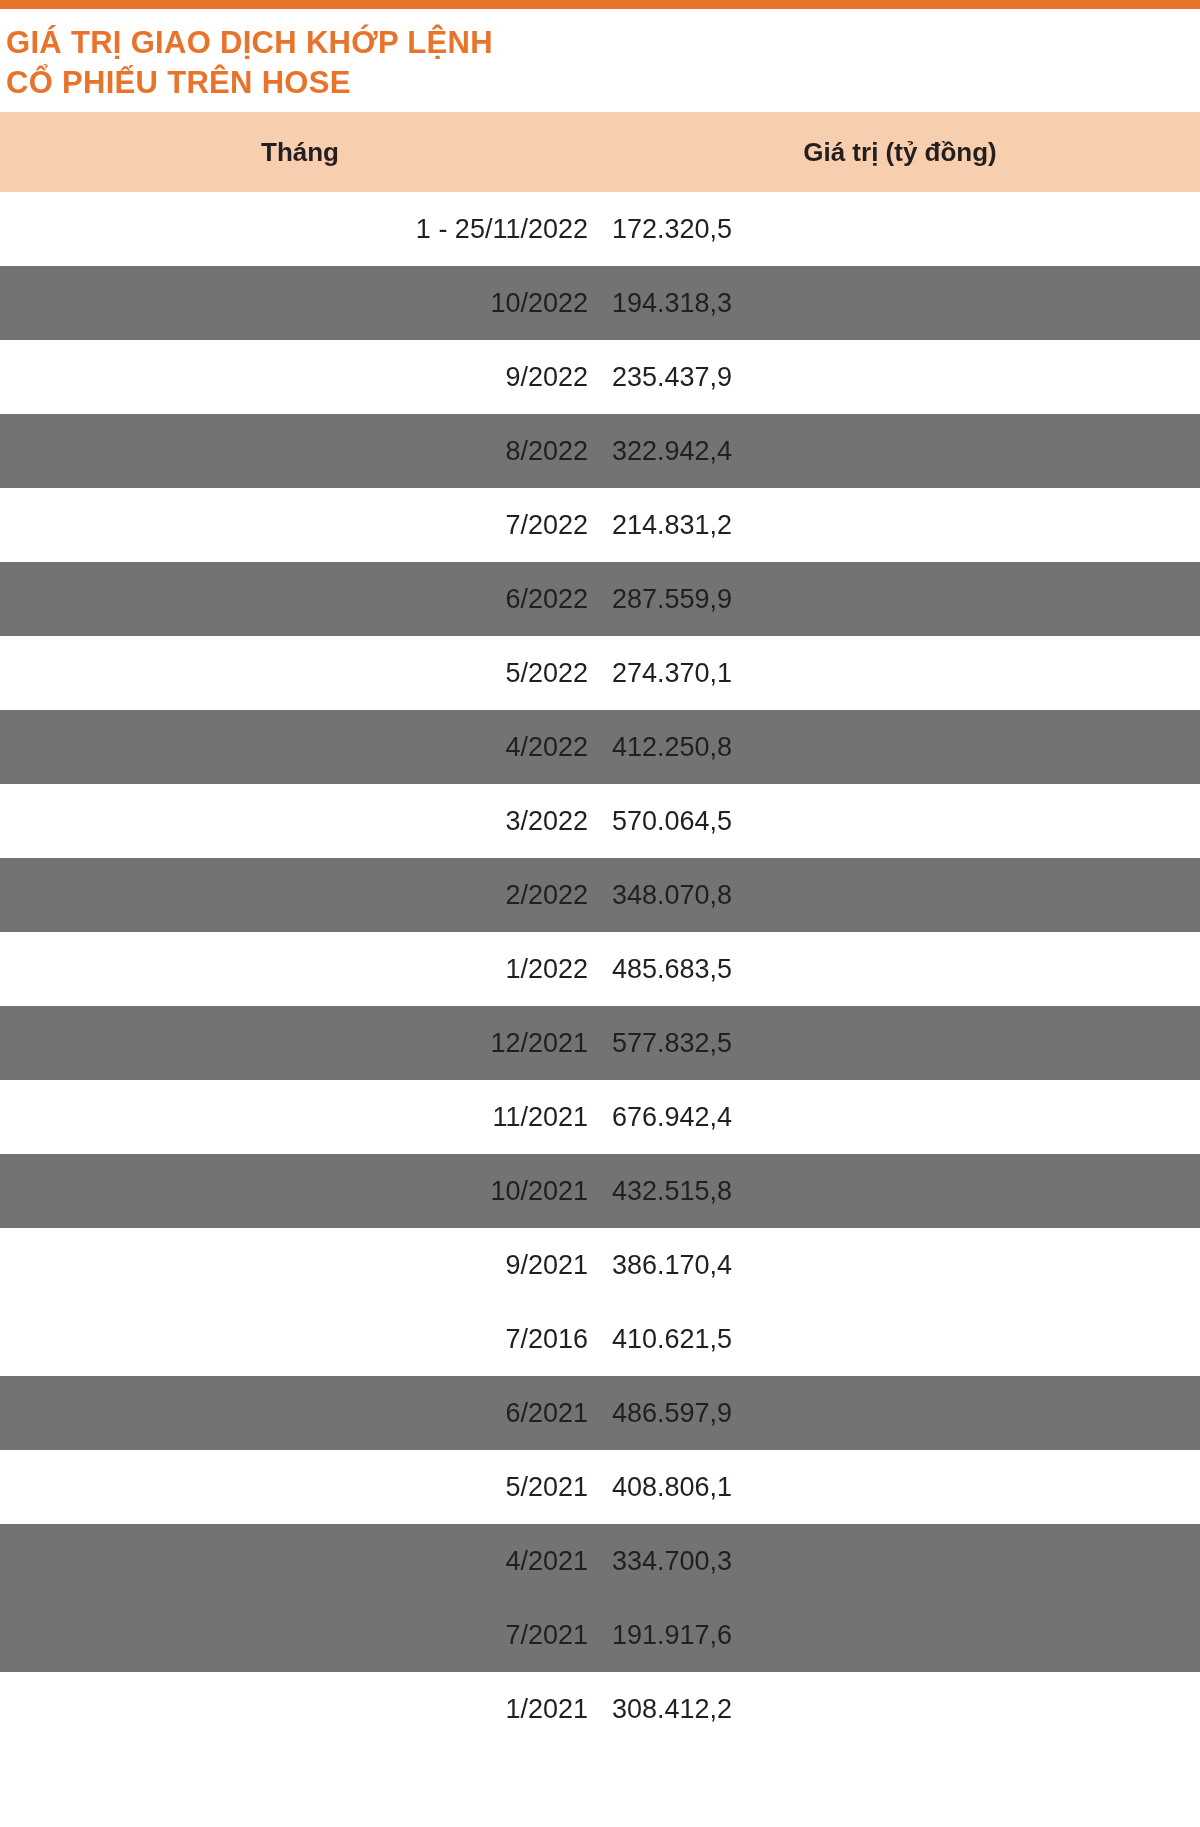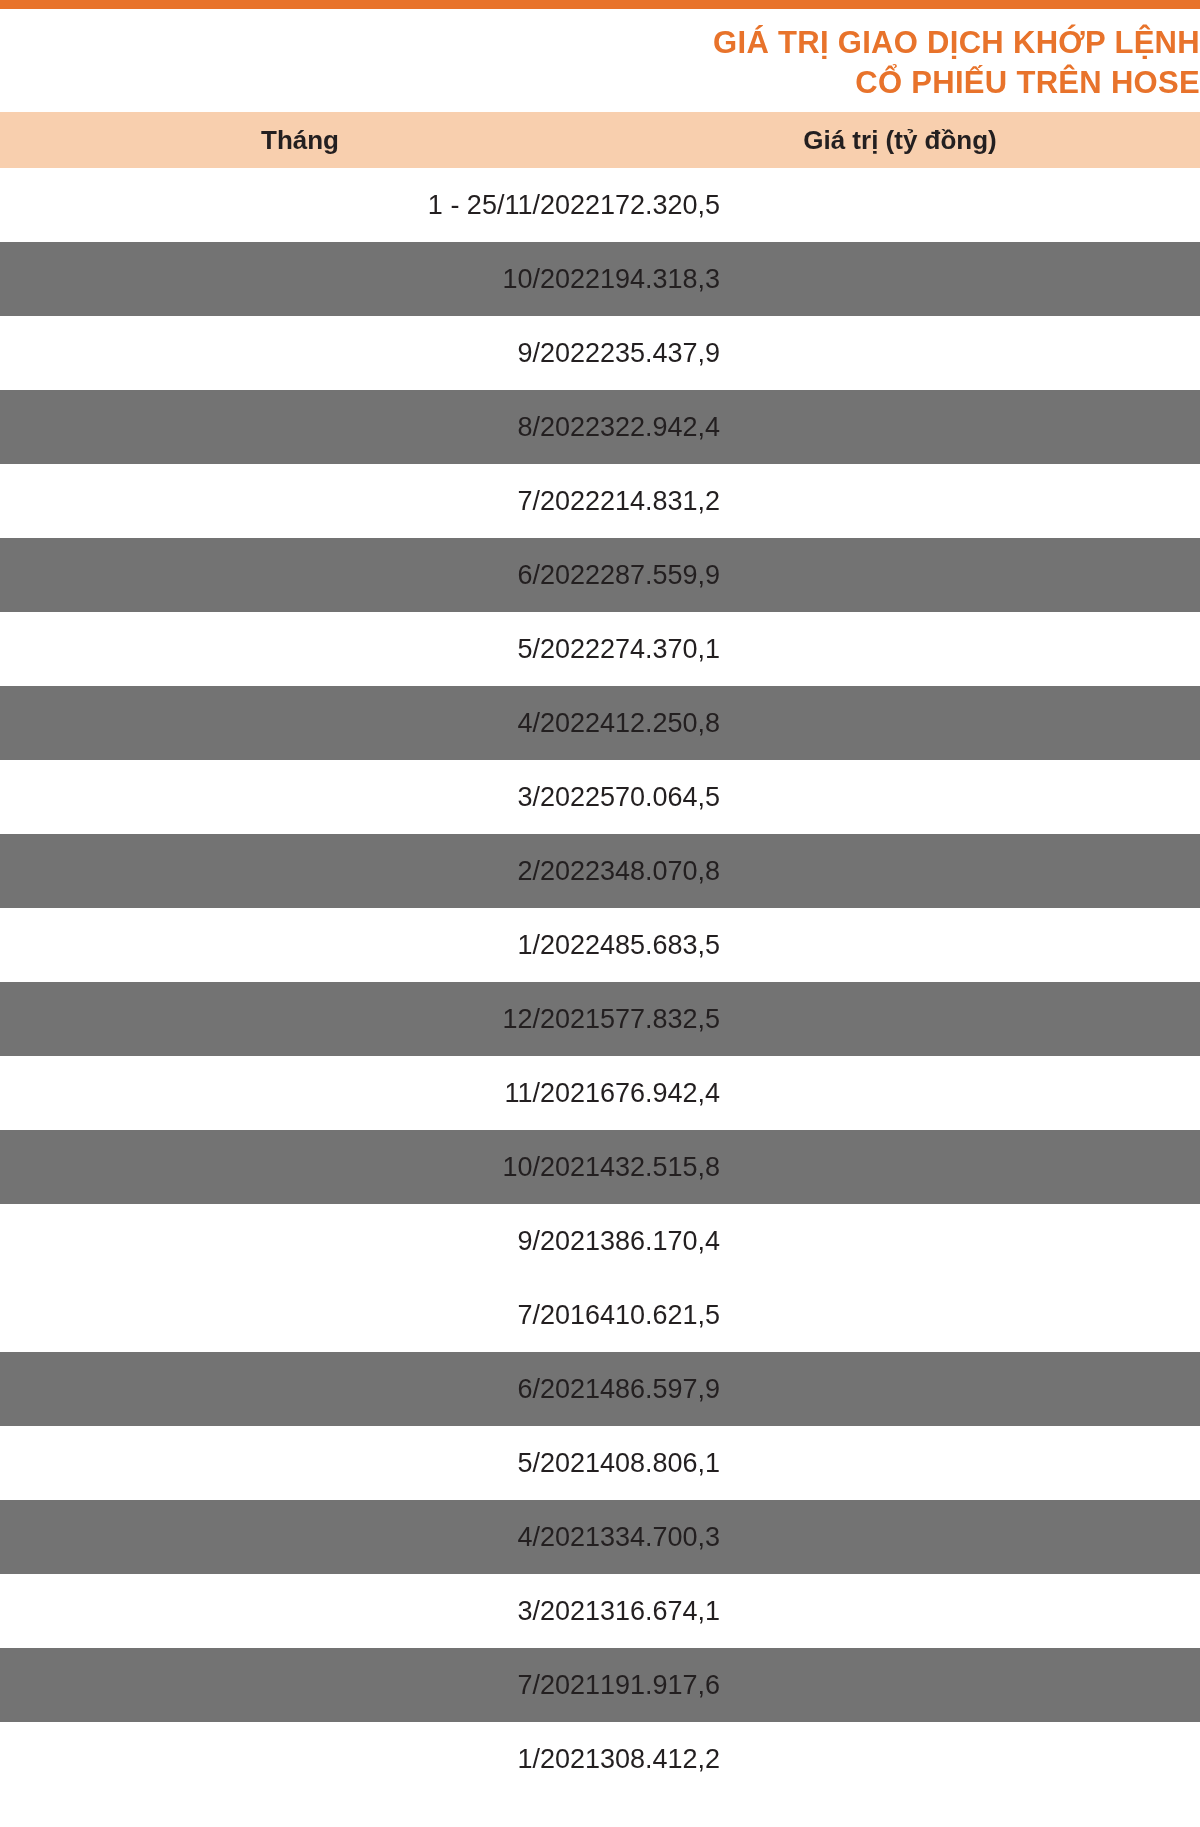--- a/index.html
+++ b/index.html
@@ -16,37 +16,37 @@
   .sheet {
     width: 1200px;
     box-sizing: border-box;
   }
   .top-rule {
     height: 9px;
     background: #e8732b;
     width: 1200px;
   }
   .title-block {
-    text-align: right;
-    padding: 14px 0 10px 12px;
+    text-align: left;
+    padding: 14px 0 10px 6px;
   }
   .title-line {
     color: #e8732b;
     font-weight: bold;
     font-size: 31px;
     letter-spacing: 0.3px;
     line-height: 1.28;
   }
   table.data {
     width: 1200px;
     border-collapse: collapse;
     table-layout: fixed;
   }
   table.data th, table.data td {
-    padding: 0;
+    padding: 12px;
     margin: 0;
   }
   thead tr.header-row {
     background: #f8cfae;
   }
   thead th {
     height: 56px;
     font-size: 26px;
     font-weight: bold;
     color: #231f20;
@@ -174,24 +174,20 @@
           <td class="value">486.597,9</td>
         </tr>
         <tr>
           <td class="month">5/2021</td>
           <td class="value">408.806,1</td>
         </tr>
         <tr class="alt">
           <td class="month">4/2021</td>
           <td class="value">334.700,3</td>
         </tr>
-        <tr>
-          <td class="month">3/2021</td>
-          <td class="value">316.674,1</td>
-        </tr>
         <tr class="alt">
           <td class="month">7/2021</td>
           <td class="value">191.917,6</td>
         </tr>
         <tr>
           <td class="month">1/2021</td>
           <td class="value">308.412,2</td>
         </tr>
       </tbody>
   </table>

